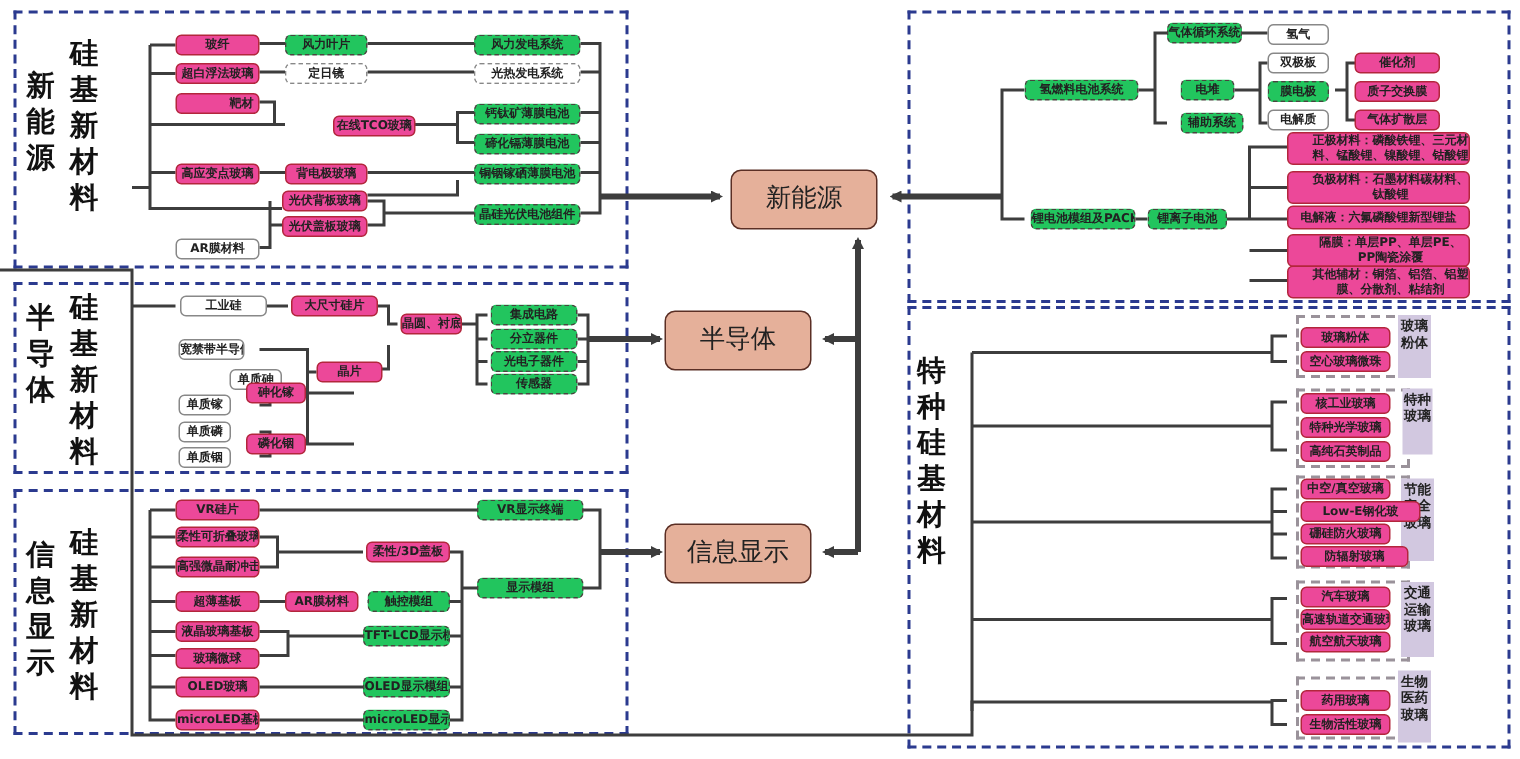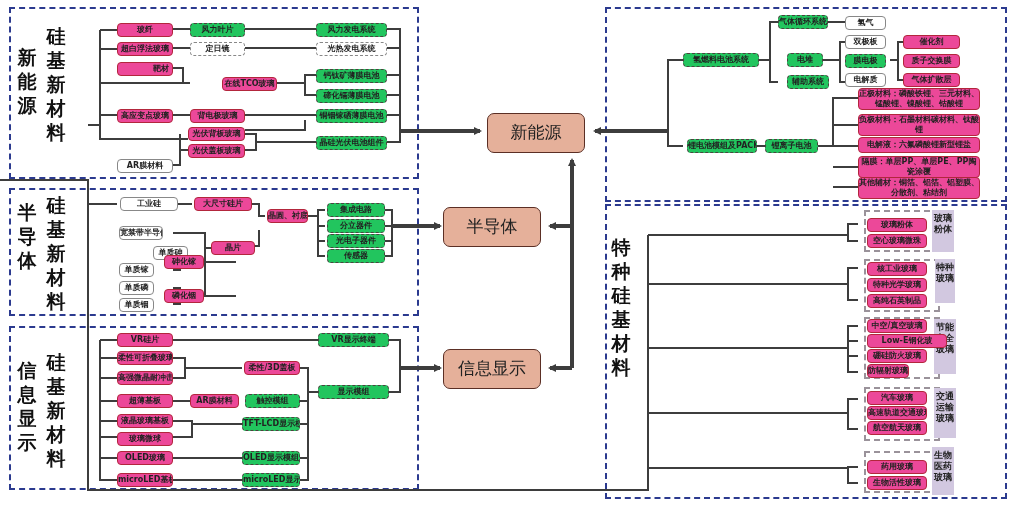--- a/index.html
+++ b/index.html
@@ -4,21 +4,21 @@
 <style>
   html,body{margin:0;padding:0;background:#fff;}
   body{width:1013px;height:506px;position:relative;overflow:hidden;font-family:"DejaVu Sans","Liberation Sans",sans-serif;}
   .panel{position:absolute;border:2px dashed #2b3a8f;box-sizing:border-box;}
   .vt{position:absolute;font-weight:bold;color:#111;font-size:19px;line-height:24px;width:22px;text-align:center;white-space:normal;word-break:break-all;}
   .node{position:absolute;box-sizing:border-box;height:14px;font-size:8px;line-height:12px;text-align:center;white-space:nowrap;overflow:hidden;color:#222;font-weight:bold;border-radius:4px;}
   .n-red{background:#ec4899;border:1.6px solid #b3263c;}
   .n-dash{background:#22c55e;border:1.5px dashed #4a4440;}
   .n-gray{background:#fff;border:1.3px solid #888;}
   .n-graydash{background:#fff;border:1.3px dashed #888;}
-  .n-big{white-space:normal;line-height:10px;height:22px;padding-top:0px;}
+  .n-big{white-space:normal;line-height:10px;height:22px;padding-top:0px;padding-left:16px;}
   .hub{position:absolute;box-sizing:border-box;background:#e5b09a;border:1.6px solid #5b2f25;border-radius:7px;font-size:17px;color:#222;text-align:center;}
   .gbox{position:absolute;box-sizing:border-box;border:2px dashed #9a929a;}
   .glabel{position:absolute;background:#d2c8e0;font-size:9px;font-weight:bold;color:#222;text-align:center;line-height:11px;word-break:break-all;padding-top:3px;box-sizing:border-box;}
   svg#wires{position:absolute;left:0;top:0;}
 </style>
 </head>
 <body>
 
 <div class="panel" style="left:9px;top:7px;width:410px;height:172px;"></div>
 <div class="panel" style="left:9px;top:188px;width:410px;height:128px;"></div>
@@ -165,21 +165,21 @@
     <div class="gbox" style="left: 864px; top: 259px; width: 76px; height: 53px;"></div>
     <div class="glabel" style="left: 935px; top: 259px; width: 20px; height: 44px;">特种玻璃</div>
     <div class="node n-red" style="left: 867px; top: 262px; width: 60px; font-family: Liberation Serif, serif;">核工业玻璃</div>
     <div class="node n-red" style="left: 867px; top: 278px; width: 60px;">特种光学玻璃</div>
     <div class="node n-red" style="left: 867px; top: 294px; width: 60px;">高纯石英制品</div>
     <div class="gbox" style="left: 864px; top: 317px; width: 76px; height: 62px;"></div>
     <div class="glabel" style="left: 934px; top: 319px; width: 22px; height: 55px;">节能安全玻璃</div>
     <div class="node n-red" style="left: 867px; top: 319px; width: 60px;">中空/真空玻璃</div>
     <div class="node n-red" style="left: 867px; top: 334px; width: 80px;">Low-E钢化玻</div>
     <div class="node n-red" style="left: 867px; top: 349px; width: 60px;">硼硅防火玻璃</div>
-    <div class="node n-red" style="left: 867px; top: 364px; width: 42px;">防辐射玻璃</div>
+    <div class="node n-red" style="left: 867px; top: 364px; width: 72px;">防辐射玻璃</div>
     <div class="gbox" style="left: 864px; top: 387px; width: 76px; height: 54px;"></div>
     <div class="glabel" style="left: 934px; top: 388px; width: 22px; height: 50px;">交通运输玻璃</div>
     <div class="node n-red" style="left: 867px; top: 391px; width: 60px;">汽车玻璃</div>
     <div class="node n-red" style="left: 867px; top: 406px; width: 60px;">高速轨道交通玻璃</div>
     <div class="node n-red" style="left: 867px; top: 421px; width: 60px;">航空航天玻璃</div>
     <div class="gbox" style="left: 864px; top: 451px; width: 76px; height: 42px;"></div>
     <div class="glabel" style="left: 932px; top: 447px; width: 22px; height: 48px;">生物医药玻璃</div>
     <div class="node n-red" style="left: 867px; top: 460px; width: 60px;">药用玻璃</div>
     <div class="node n-red" style="left: 867px; top: 476px; width: 60px;">生物活性玻璃</div>
   </div>

